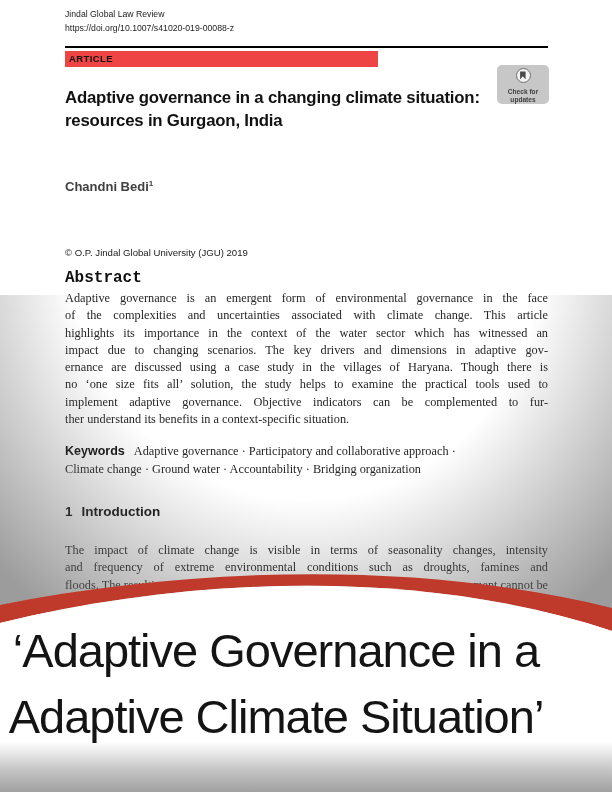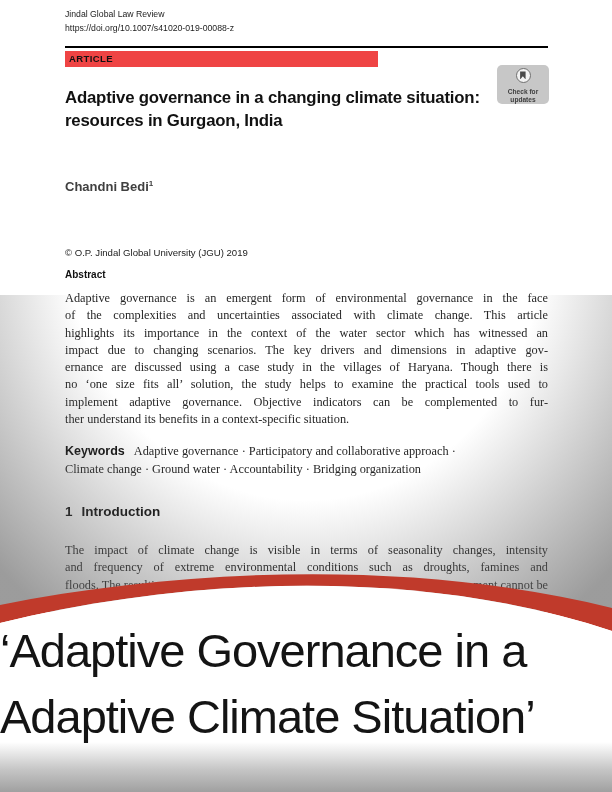--- a/index.html
+++ b/index.html
@@ -23,21 +23,21 @@
   .cfu-text{font-size:6.6px;line-height:7.6px;color:#3d3d3d;font-weight:700;margin-top:1px;}
 
   
   .title{position:absolute;left:65px;top:87px;width:483px;font-size:16.8px;line-height:22.5px;
          font-weight:700;color:#111;letter-spacing:-.2px;}
   .author{position:absolute;left:65px;top:179px;font-size:13px;font-weight:700;color:#404040;}
   .author sup{font-size:8px;font-weight:700;}
   .copyright{position:absolute;left:65px;top:230px;font-size:9.6px;color:#222;margin-top:17px;}
 
   
-  .abs-h{position:absolute;left:65px;top:269px;font-size:10px;font-weight:700;color:#111;}
+  .abs-h{position:absolute;left:65px;top:269px;font-size:16px;font-weight:700;color:#111;font-family:Liberation Mono, monospace;}
   .serif{font-family:"Liberation Serif",serif;color:#262626;}
   .abs-b{position:absolute;left:65px;top:290px;width:483px;font-size:12.3px;line-height:17.25px;}
   .jline{text-align:justify;text-align-last:justify;white-space:nowrap;}
   .lline{text-align:left;}
 
   
   .kw{position:absolute;left:65px;top:443px;width:483px;font-size:12.3px;line-height:17.5px;}
   .kw-label{font-family:"Liberation Sans",sans-serif;font-weight:700;color:#111;margin-right:9px;font-size:12.5px;}
 
   
@@ -46,21 +46,21 @@
   .intro{position:absolute;left:65px;top:542px;width:483px;font-size:12.3px;line-height:17.25px;}
   .frag-line{display:flex;justify-content:space-between;}
 
   
   .vignette{position:absolute;left:0;top:295px;width:612px;height:317px;pointer-events:none;
     background:radial-gradient(ellipse 70% 145% at 50% -15%,
                rgba(120,120,120,0) 55%, rgba(95,95,95,0.62) 100%);}
 
   
   .arc{position:absolute;left:0;top:560px;z-index:3;}
-  .ovl-text{position:absolute;left:0;top:618px;width:552px;z-index:5;
+  .ovl-text{position:absolute;left:0;top:618px;width:552px;z-index:5;text-align:center;
     font-size:47px;line-height:66px;font-weight:500;letter-spacing:-1px;color:#141414;}
   .fade{position:absolute;left:0;top:742px;width:612px;height:50px;z-index:4;pointer-events:none;
     background:linear-gradient(to bottom, rgba(160,160,160,0) 0%,
                rgba(150,150,150,0.55) 55%, #a0a0a0 100%);}
 </style>
 </head>
 <body>
 
 <div class="page">
 

